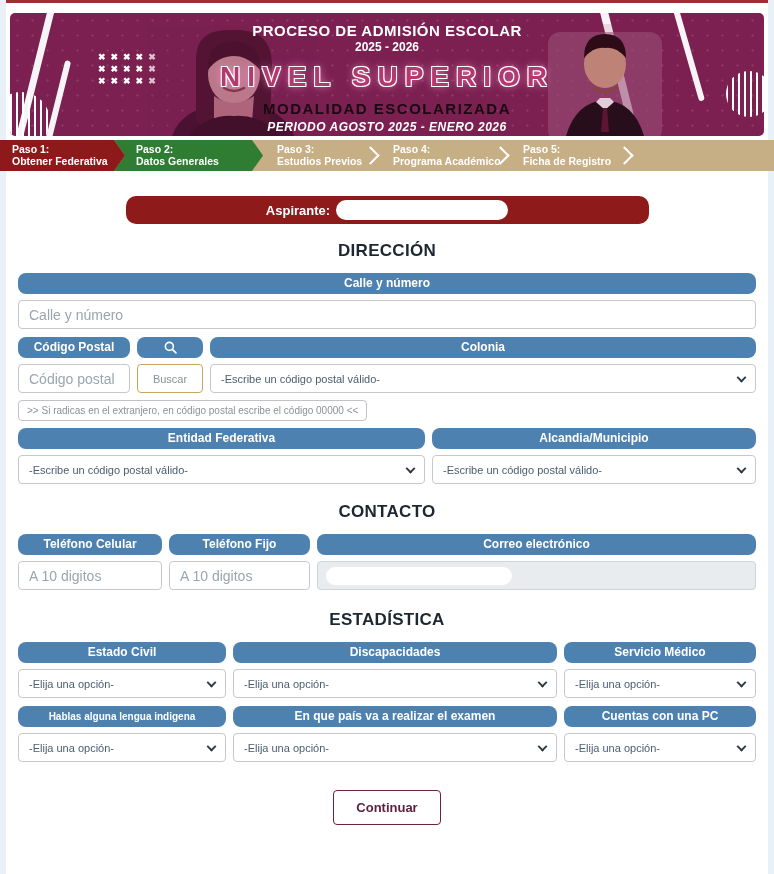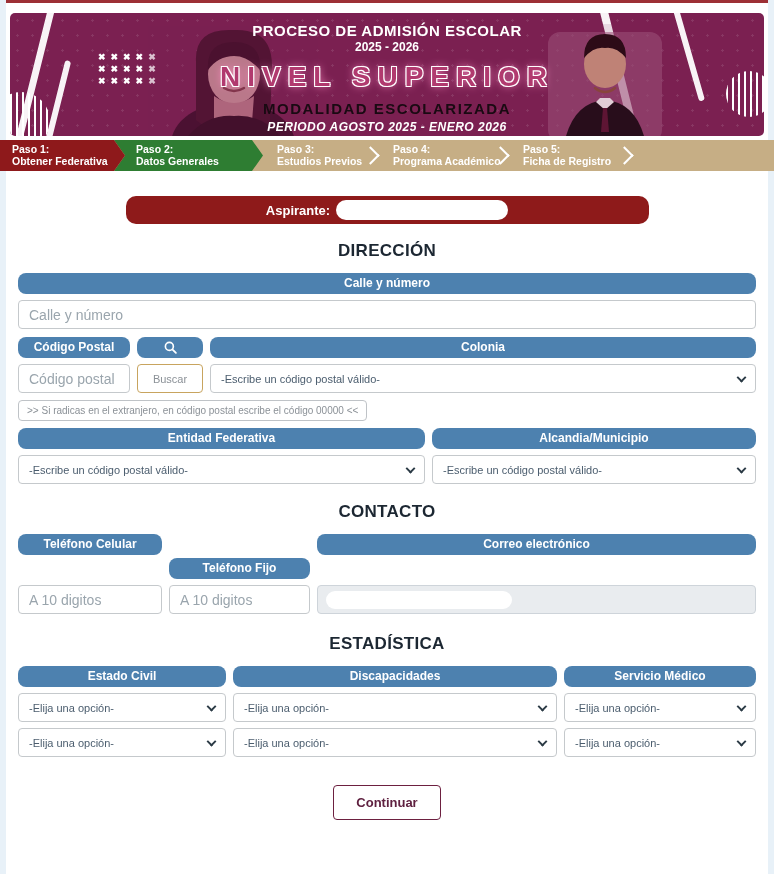--- a/index.html
+++ b/index.html
@@ -120,21 +120,21 @@
     background:#fff; display:flex; align-items:center; padding:0 24px 0 10px;
     font-size:11px; color:#4b5d6e; cursor:pointer; overflow:hidden; white-space:nowrap;
   }
   .sel .chev {
     position:absolute; right:10px; top:50%;
     width:7px; height:7px; border-right:2px solid #2b3a45; border-bottom:2px solid #2b3a45;
     transform:translateY(-70%) rotate(45deg);
   }
   .w-cp { width:112px; } .w-search { width:66px; } .grow { flex:1; }
   .w-half { width:407px; }
-  .w-cel { width:144px; } .w-fijo { width:141px;margin-top:24px; }
+  .w-cel { width:144px; } .w-fijo { width:141px; }
   .w-estado { width:208px; } .w-disc { width:324px; }
 
   .search-pill {
     background:#4d81af; border-radius:8px; height:21px;
     display:flex; align-items:center; justify-content:center; cursor:pointer;
   }
   .btn-buscar {
     width:100%; height:29px; background:#fff; border:1px solid #c8a45e; border-radius:4px;
     color:#8b9197; font-size:11px; font-family:"Liberation Sans",sans-serif; cursor:pointer;text-align:center;
   }
@@ -305,20 +305,25 @@
     <div class="w-disc sel">
       <span>-Elija una opción-</span>
       <span class="chev"></span>
     </div>
     <div class="grow sel">
       <span>-Elija una opción-</span>
       <span class="chev"></span>
     </div>
   </div>
 
+  <div class="row mt8">
+    <div class="w-estado hdr sm">Hablas alguna lengua indigena</div>
+    <div class="w-disc hdr">En que país va a realizar el examen</div>
+    <div class="grow hdr">Cuentas con una PC</div>
+  </div>
   <div class="row mt6">
     <div class="w-estado sel">
       <span>-Elija una opción-</span>
       <span class="chev"></span>
     </div>
     <div class="w-disc sel">
       <span>-Elija una opción-</span>
       <span class="chev"></span>
     </div>
     <div class="grow sel">

